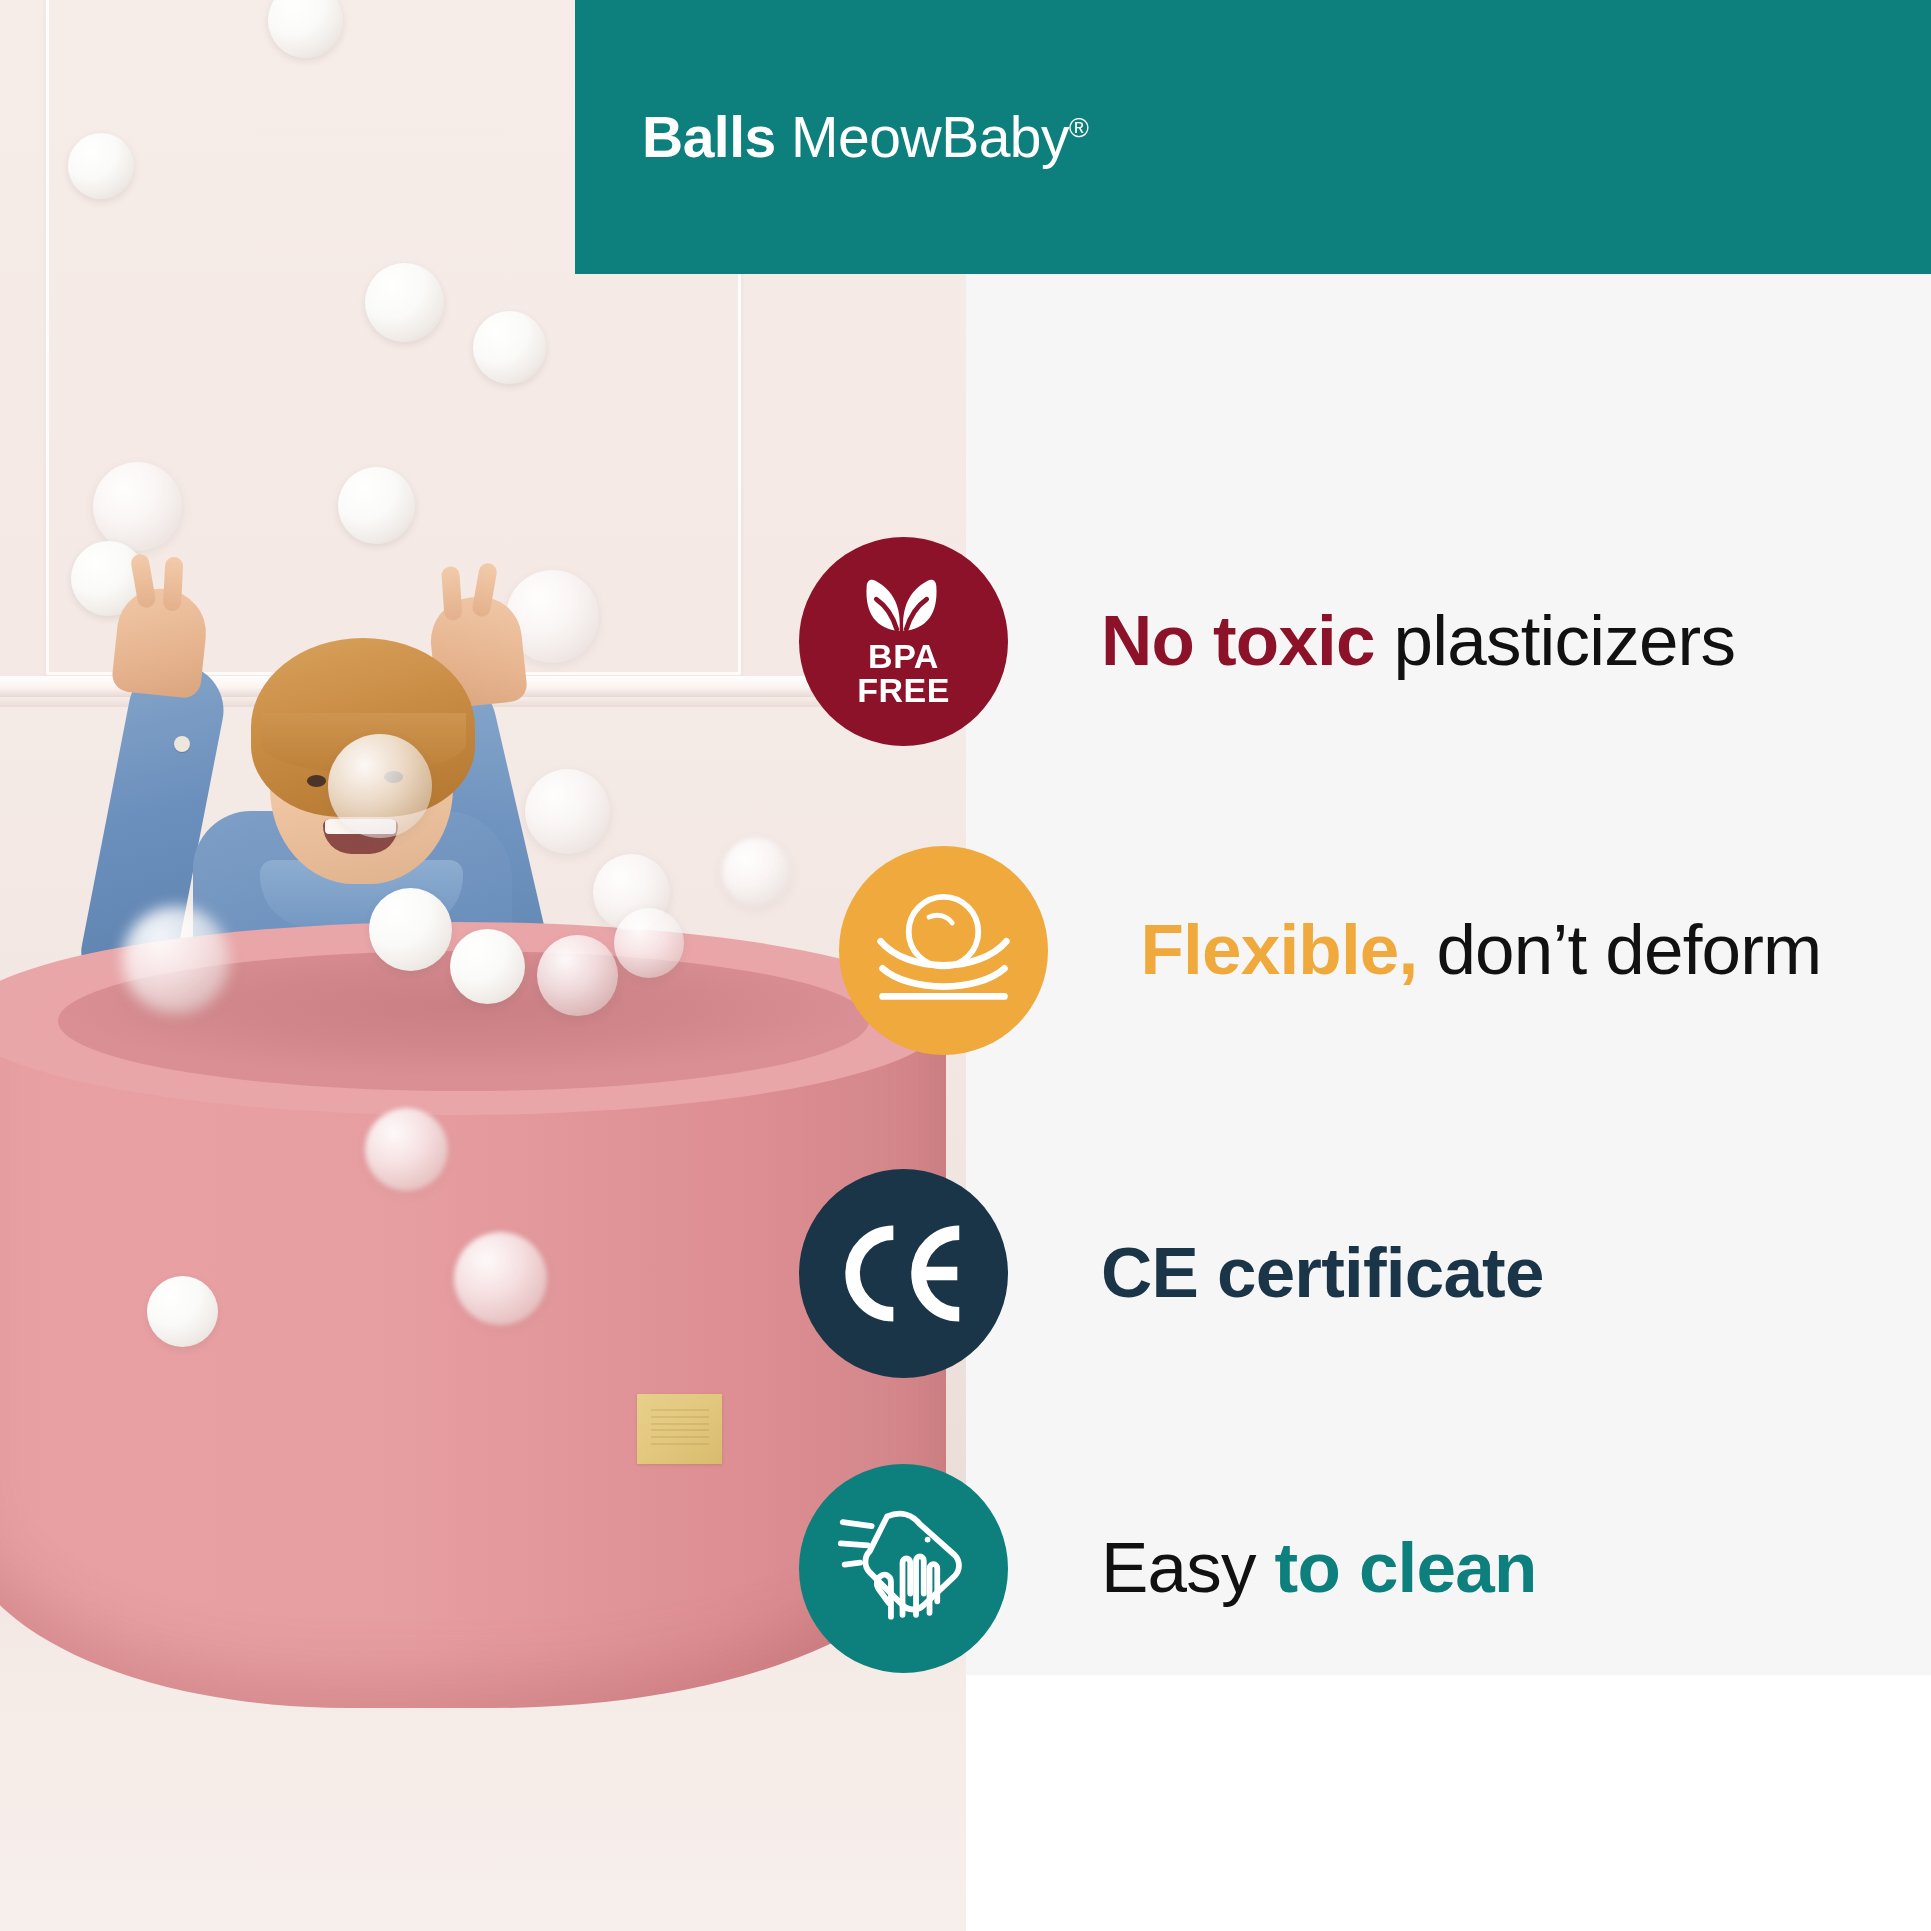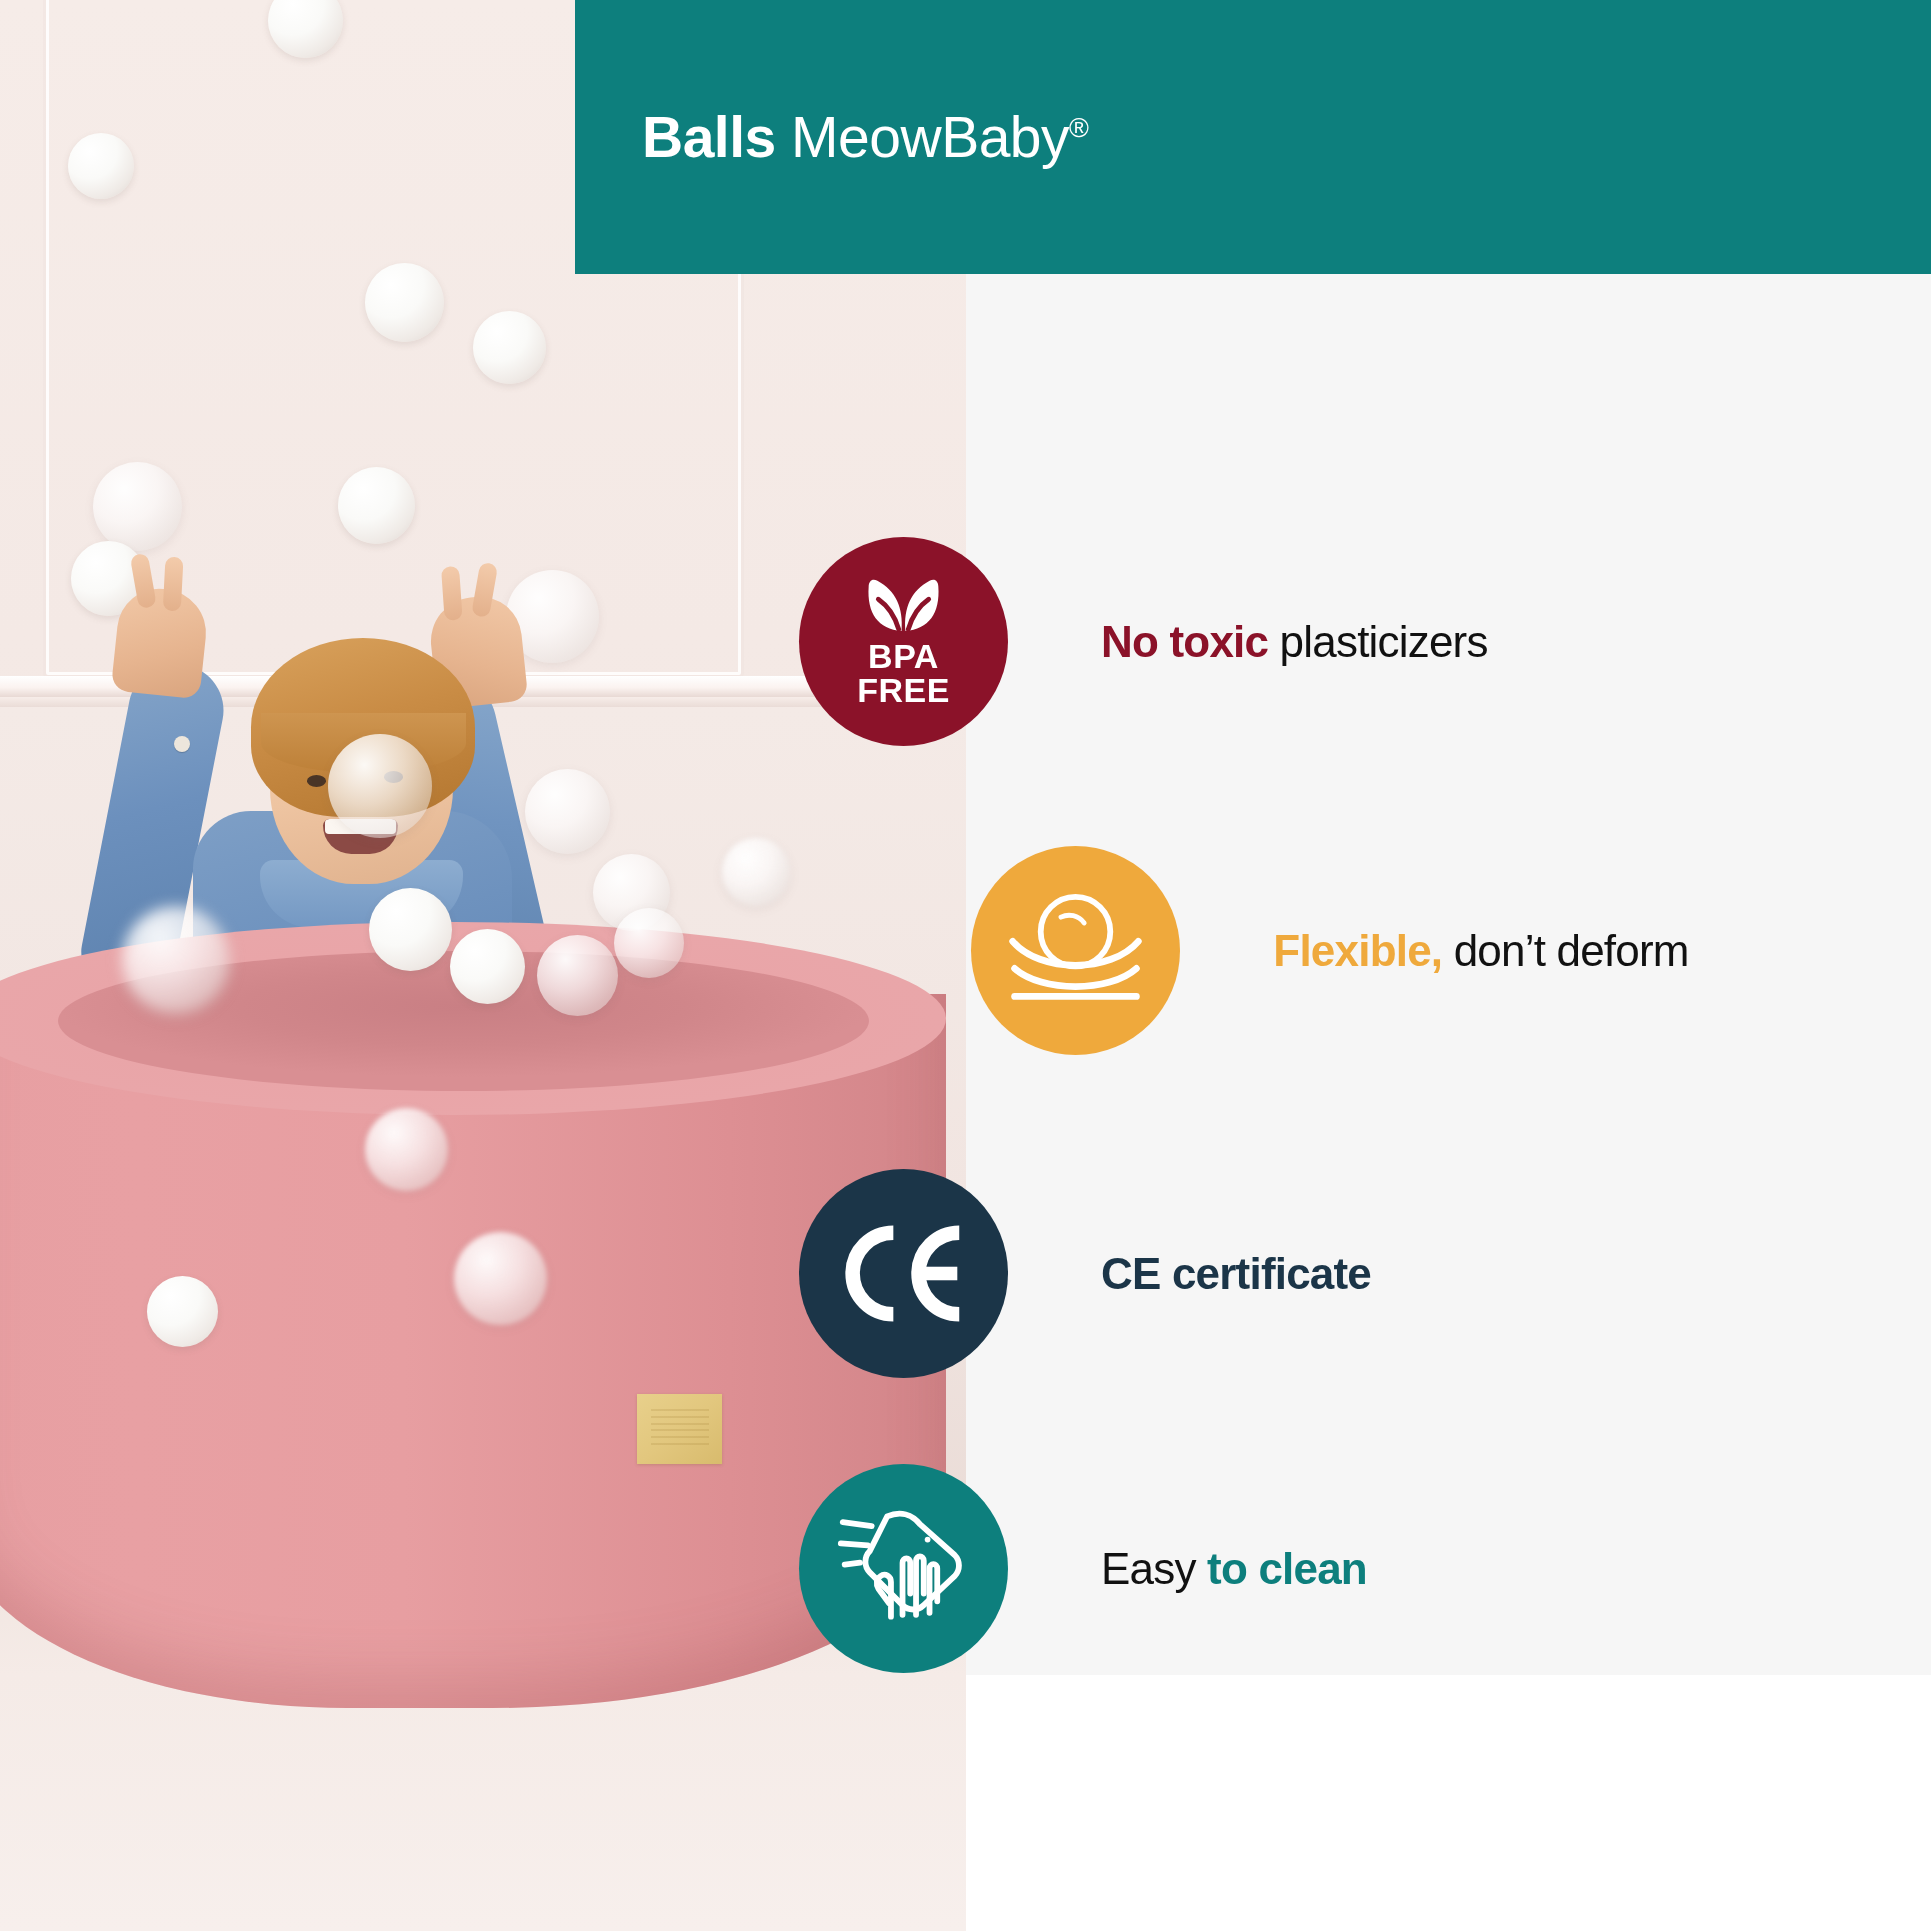--- a/index.html
+++ b/index.html
@@ -203,33 +203,33 @@
     width:209px; height:209px; border-radius:50%;
     display:flex; align-items:center; justify-content:center;
   }
   .badge-bpa{ background:#8B1229; }
   .badge-flex{ background:#EFA93C; }
   .badge-ce{ background:#1B3548; }
   .badge-clean{ background:#0D7F7D; }
 
   .ftext{
     margin-left:93px;
-    font-size:44px;
+    font-size:71px;
     line-height:1.16;
     color:#111111;
     letter-spacing:-0.8px;
     max-width:734px;
   }
   .ftext .hl{ font-weight:700; }
   .hl-red{ color:#8B1229; }
   .hl-orange{ color:#EFA93C; }
   .hl-navy{ color:#1B3548; }
   .hl-teal{ color:#0D7F7D; }
 
-  .bpa-wrap{ display:flex; flex-direction:column; align-items:center; justify-content:center; }
+  .bpa-wrap{ display:flex; flex-direction:column; justify-content:center; }
   .bpa-text{
     color:#ffffff; font-weight:700; font-size:34px; line-height:1.02;
     text-align:center; letter-spacing:0.5px; margin-top:3.9px;
   }
 </style>
 </head>
 <body>
 
 <div id="page">
 

